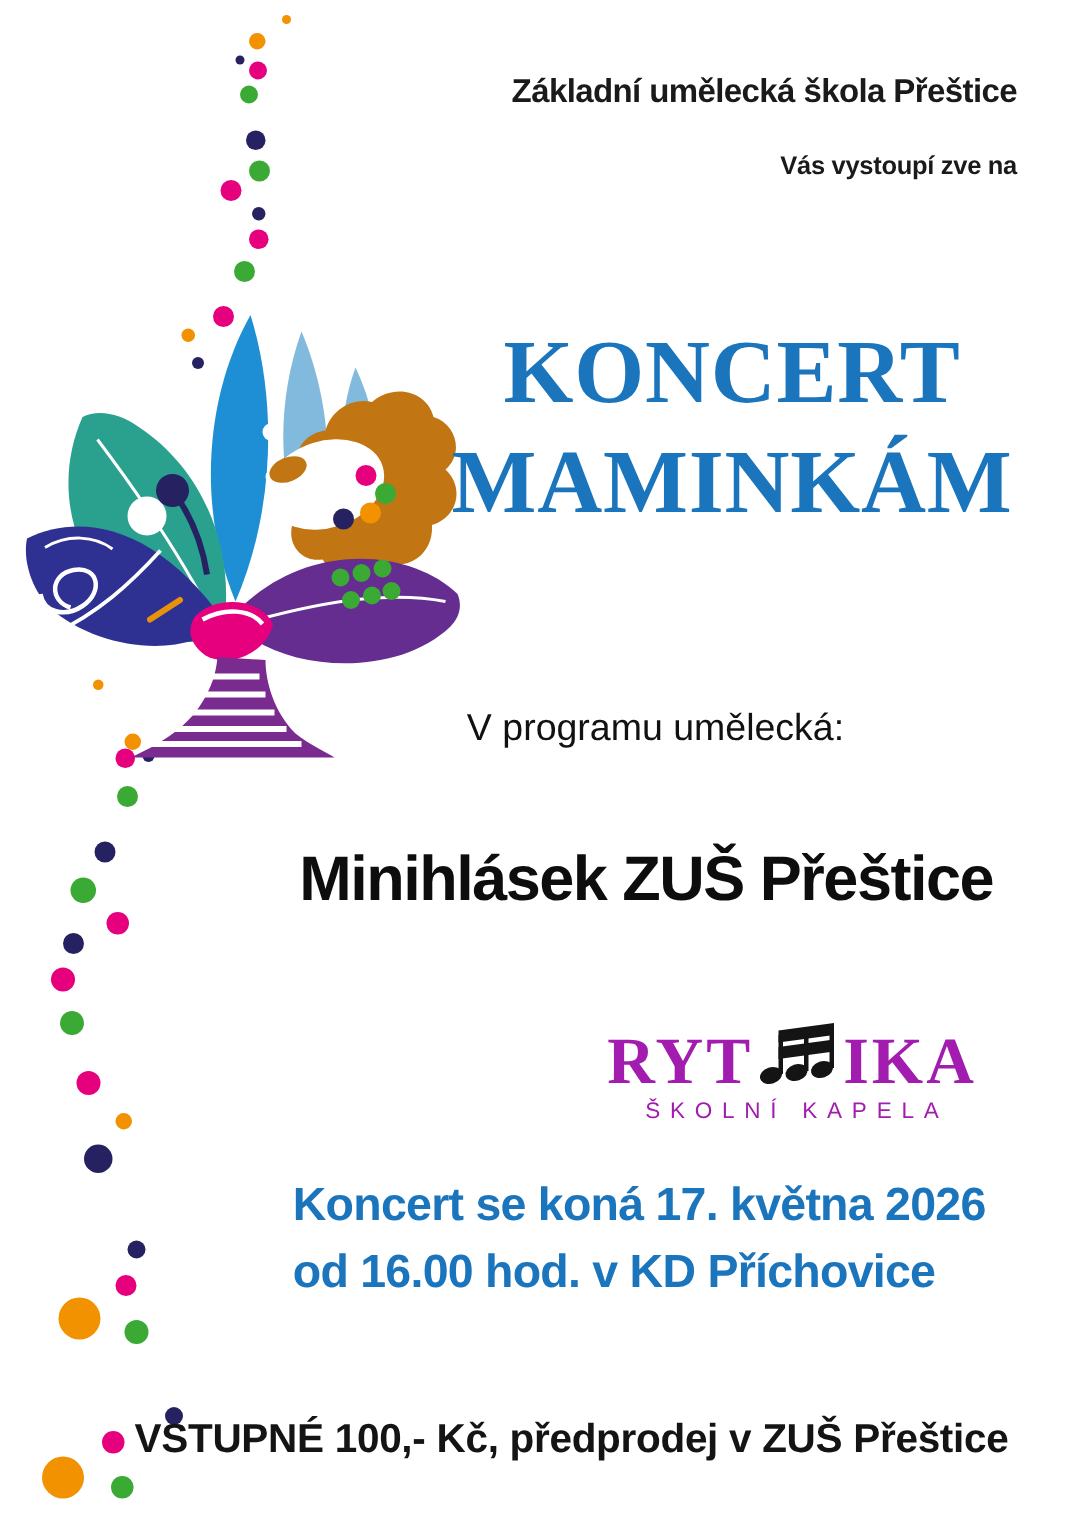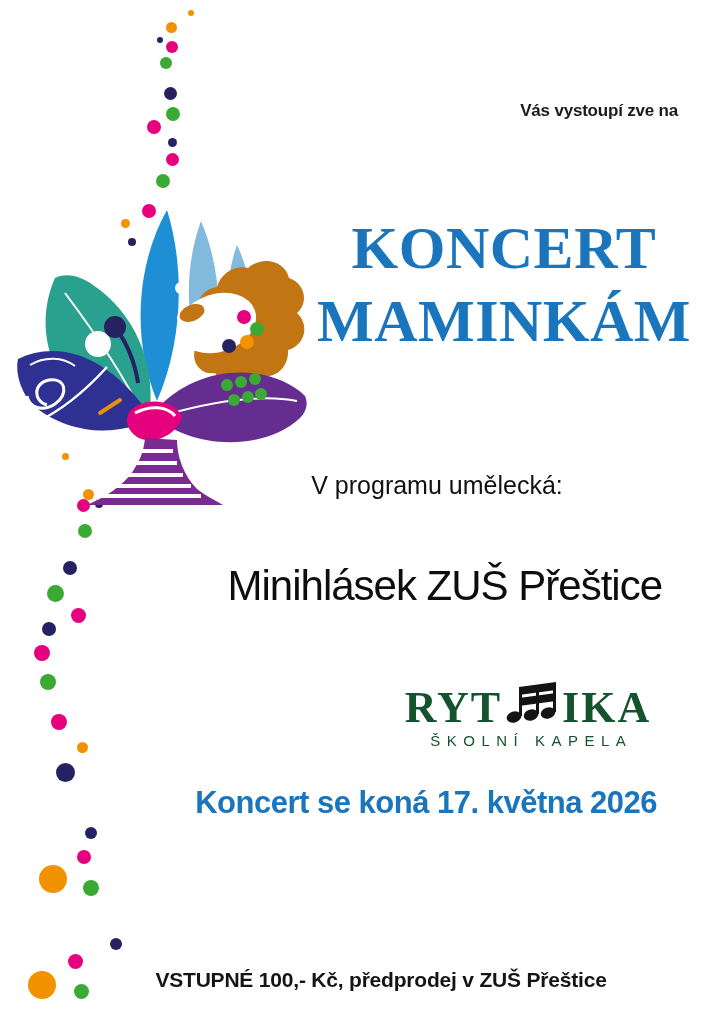--- a/index.html
+++ b/index.html
@@ -11,59 +11,59 @@
   .school-name{
     position:absolute;top:48px;right:42px;font-size:22px;font-weight:700;
     letter-spacing:-0.4px;color:#1a1a1a;white-space:nowrap;
   }
   .invite-line{
     position:absolute;top:101px;right:42px;font-size:17px;font-weight:600;
     letter-spacing:-0.2px;color:#1a1a1a;white-space:nowrap;
   }
   
   .poster-title{
-    position:absolute;top:212px;left:300px;width:408px;text-align:center;
+    position:absolute;top:212px;left:284px;width:408px;text-align:center;
     font-family:"Liberation Serif",serif;font-weight:700;
     font-size:60px;line-height:73px;color:var(--accent-blue,#1b75bc);
     letter-spacing:0.5px;
   }
   
   .program-label{
     position:absolute;top:471px;left:307px;width:260px;text-align:center;
     font-size:25px;font-weight:400;color:#111;white-space:nowrap;
   }
   .performers{
     position:absolute;top:556px;right:58px;text-align:center;
-    font-size:42px;line-height:60px;font-weight:400;letter-spacing:-1px;
+    font-size:42px;line-height:60px;font-weight:700;letter-spacing:-1px;
     color:#0d0d0d;white-space:nowrap;
   }
   
   .band-logo{
-    position:absolute;top:680px;left:397px;width:262px;text-align:center;color:#14532d;
+    position:absolute;top:680px;left:397px;width:262px;text-align:center;color:#a21caf;
   }
   .band-name{
     display:flex;align-items:flex-end;justify-content:center;gap:2px;
     font-family:"Liberation Serif",serif;font-weight:700;font-size:44px;
     line-height:40px;letter-spacing:2px;
   }
   .band-name .note-glyph{position:relative;top:2px;margin:0 1px;}
   .band-subtitle{
     margin-top:4px;font-size:15px;font-weight:400;letter-spacing:6.5px;
     white-space:nowrap;text-indent:6.5px;
   }
   
   .event-date{
     position:absolute;top:780px;right:63px;text-align:left;
     font-size:31px;line-height:45px;font-weight:700;letter-spacing:-0.5px;
     color:var(--accent-blue,#1b75bc);white-space:nowrap;
   }
   
   .ticket-line{
-    position:absolute;top:968px;left:42px;width:678px;text-align:center;
-    font-size:21px;font-weight:600;letter-spacing:-0.2px;color:#141414;white-space:nowrap;
+    position:absolute;top:944px;left:42px;width:678px;text-align:center;
+    font-size:27px;font-weight:600;letter-spacing:-0.2px;color:#141414;white-space:nowrap;
   }
   
   .dot{position:absolute;border-radius:50%;}
   .logo-wrap{position:absolute;left:5px;top:183px;width:310px;height:327px;}
 </style>
 </head>
 <body>
 
 <div class="page">
 
@@ -148,20 +148,21 @@
       <circle cx="256" cy="211" r="6" fill="#3aaa35"></circle>
 
       <path d="M125,228 C138,214 168,215 177,233 C173,252 148,263 132,254 C122,247 119,237 125,228 Z" fill="#e6007e"></path>
       <path d="M130,230 C145,222 162,223 170,233" stroke="#fff" stroke-width="3" fill="none"></path>
 
       <path d="M140,255 L172,257 C172,272 178,292 192,306 C202,314 212,318 218,322 L82,322 C100,314 118,303 128,288 C136,276 139,266 140,255 Z" fill="#7a2b8f"></path>
       <path d="M126,268 L168,268 M118,280 L172,280 M110,292 L178,292 M102,303 L186,303 M94,313 L196,313" stroke="#fff" stroke-width="4"></path>
     </svg>
   </div>
 
+  <div class="school-name">Základní umělecká škola Přeštice</div>
   <div class="invite-line">Vás vystoupí zve na</div>
 
   <div class="poster-title">
     <div>KONCERT</div>
     <div>MAMINKÁM</div>
   </div>
 
   <div class="program-label">V programu umělecká:</div>
   <div class="performers">
     <div>Minihlásek ZUŠ Přeštice</div>
@@ -180,17 +181,18 @@
           <polygon points="14,16 51,11 51,19 14,24" fill="#141414"></polygon>
         </svg>
       </span>
       <span>IKA</span>
     </div>
     <div class="band-subtitle">ŠKOLNÍ KAPELA</div>
   </div>
 
   <div class="event-date">
     <div>Koncert se koná 17. května 2026</div>
+    <div>od 16.00 hod. v KD Příchovice</div>
   </div>
 
   <div class="ticket-line">VSTUPNÉ 100,- Kč, předprodej v ZUŠ Přeštice</div>
 
 </div>
 
 </body></html>

